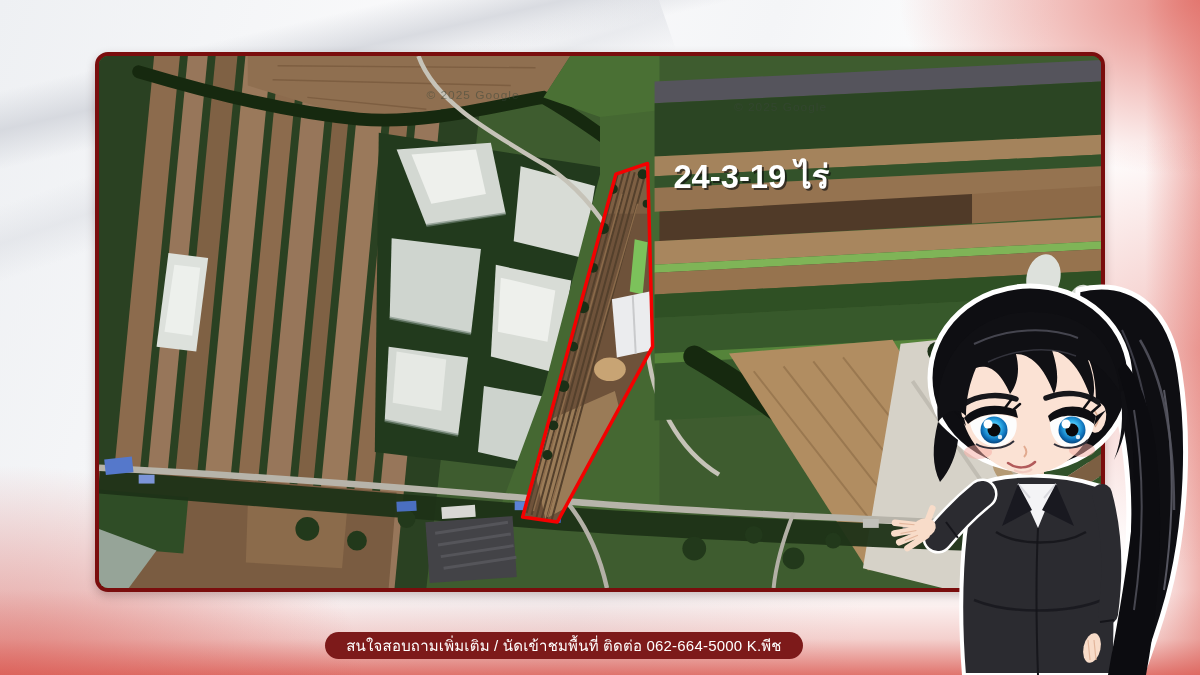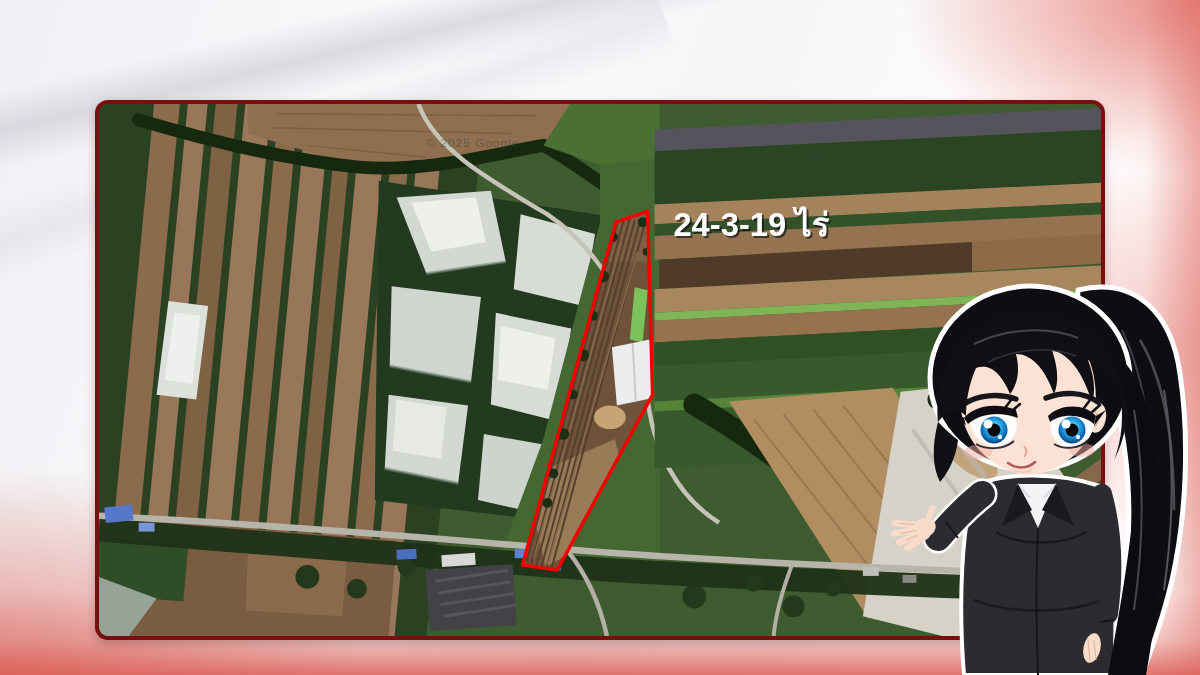--- a/index.html
+++ b/index.html
@@ -17,21 +17,21 @@
     transform:rotate(-19deg);}
   .red-frame{position:absolute;inset:0;z-index:1;pointer-events:none;background:
     radial-gradient(430px 250px at 100% 0%,rgba(224,104,96,.8),rgba(224,104,96,0) 70%),
     radial-gradient(380px 300px at 100% 52%,rgba(224,104,96,.4),rgba(224,104,96,0) 72%),
     radial-gradient(520px 300px at 0% 100%,rgba(219,92,84,.65),rgba(219,92,84,0) 70%),
     linear-gradient(to top,rgba(219,92,84,.85) 0px,rgba(223,120,112,.35) 36px,rgba(223,120,112,0) 85px),
     linear-gradient(to left,rgba(224,104,96,.5) 0px,rgba(224,104,96,0) 55px);}
   .map-frame{
     position:absolute;left:95px;top:52px;width:1010px;height:540px;z-index:2;
     border:4px solid #7a0d0d;border-radius:13px;box-sizing:border-box;overflow:hidden;
-    box-shadow:0 4px 10px rgba(60,10,10,.25);background:#3e5c2f;margin-top:48px;
+    box-shadow:0 4px 10px rgba(60,10,10,.25);background:#3e5c2f;
   }
   .map-frame svg{position:absolute;inset:0;width:100%;height:100%;display:block;}
   .character{position:absolute;left:878px;top:270px;width:322px;height:405px;z-index:3;}
   .contact-bar{
     position:absolute;left:325px;top:632px;width:478px;height:27px;z-index:3;
     background:#7d1a1a;border-radius:14px;display:flex;align-items:center;justify-content:center;
     color:#ffffff;font-size:15px;letter-spacing:.2px;white-space:nowrap;
   }
   text{font-family:"Liberation Sans","DejaVu Sans",sans-serif;}
 </style>
@@ -282,14 +282,17 @@
       <path d="M60,152 C54,92 92,44 150,42 C208,40 238,74 242,122 C230,104 220,94 210,90 C216,106 218,120 214,132 C204,100 190,84 174,80 C180,98 181,112 176,124 C166,96 152,84 138,84 C142,100 140,114 132,124 C122,100 110,94 98,98 C92,112 88,128 88,146 C78,136 68,142 60,152 Z" fill="#101014"></path>
       <path d="M60,152 C54,176 54,196 62,212 C72,200 78,186 80,170 C72,164 66,158 60,152 Z" fill="#101014"></path>
       <path d="M242,122 C246,146 244,170 236,190 C248,168 252,140 250,118 Z" fill="#101014"></path>
       <path d="M96,74 C130,58 170,56 200,68" stroke="#4b4b55" stroke-width="2" fill="none" opacity=".9"></path>
       <path d="M110,92 C140,78 172,76 198,86" stroke="#3c3c46" stroke-width="1.5" fill="none" opacity=".8"></path>
       <path d="M240,100 C256,150 260,210 252,270 C246,318 238,360 230,405 L268,405 C282,330 286,250 278,180 C272,134 260,106 246,92 Z" fill="#0c0c10"></path>
       <path d="M256,140 C266,200 266,270 256,340" stroke="#46464f" stroke-width="2" fill="none"></path>
     </g>
   </svg>
 
+  <div class="contact-bar">
+    <span>สนใจสอบถามเพิ่มเติม / นัดเข้าชมพื้นที่ ติดต่อ 062-664-5000 K.พีช</span>
+  </div>
 
 </div>
 
 </body></html>

